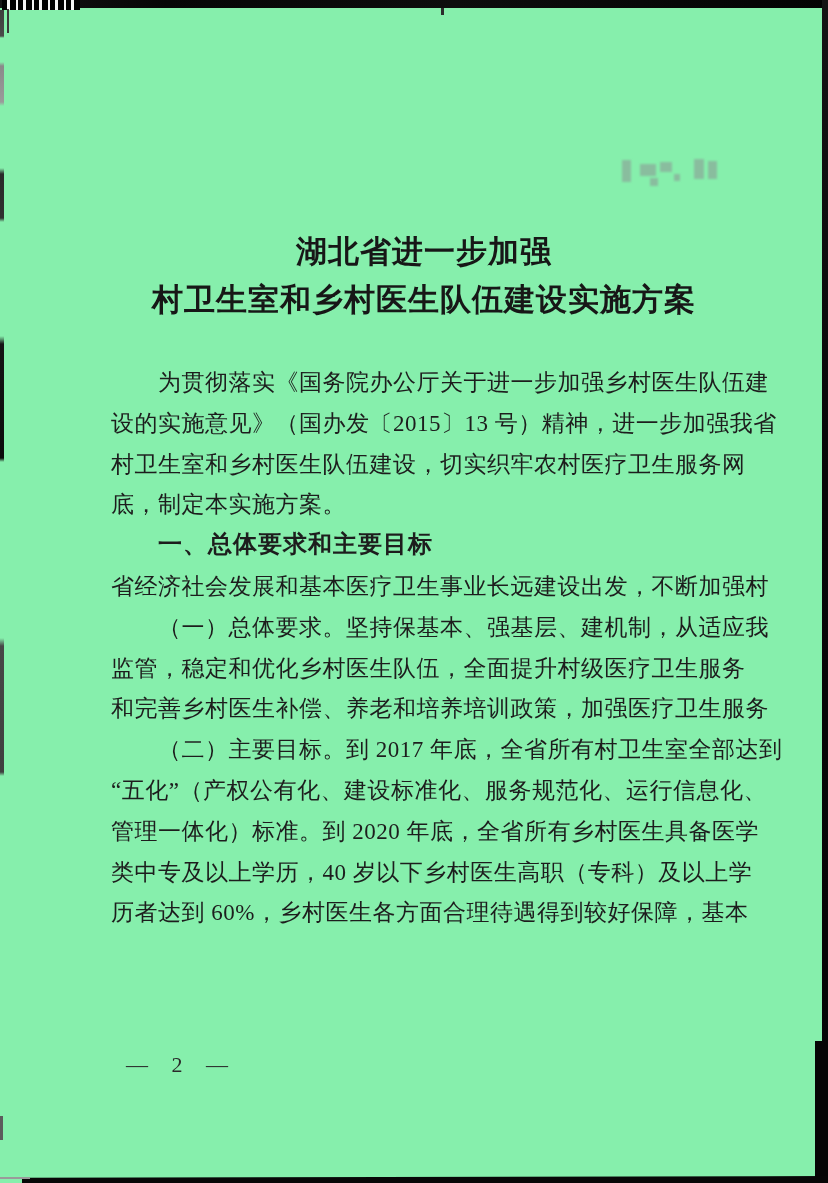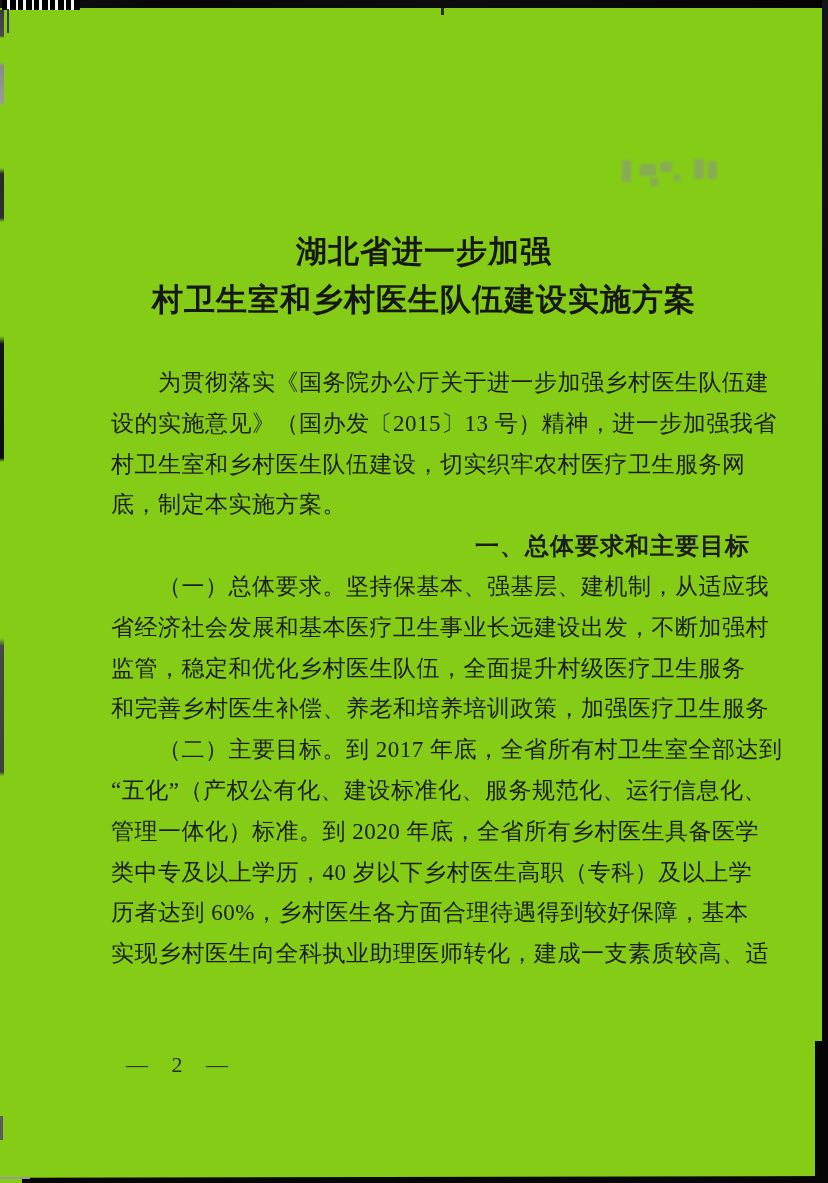--- a/index.html
+++ b/index.html
@@ -1,21 +1,21 @@
 <!DOCTYPE html>
 <html><head>
 <meta charset="utf-8">
 <style>
   html, body { margin: 0; padding: 0; background: #888; }
   .page {
     position: relative;
     width: 828px;
     height: 1183px;
     margin: 0 auto;
-    background: #84cc16;
+    background: #86efac;
     overflow: hidden;
     font-family: "Liberation Serif", serif;
   }
 
   
   .edge-top {
     position: absolute; top: 0; left: 0; width: 828px; height: 8px;
     background: linear-gradient(90deg, #151515 0%, #060606 20%, #0d0d0d 55%, #030303 100%);
   }
   .edge-top-barcode {
@@ -87,22 +87,22 @@
     color: #1d1d1d;
   }
   .line {
     height: 40.8px; line-height: 40.8px;
     font-size: 23px; letter-spacing: 0.5px;
     white-space: nowrap;
     margin-left: 6px;
   }
   .line.indent { text-indent: 47px; }
   .line.heading {
-    font-family: Liberation Sans, sans-serif;
-    font-weight: bold; font-size: 24px; letter-spacing: 1px; text-align: right;
+    font-family: Liberation Mono, monospace;
+    font-weight: bold; font-size: 24px; letter-spacing: 1px;
   }
 
   .footer {
     position: absolute; left: 126px; top: 1052px;
     font-size: 22px; color: #2a2a2a; letter-spacing: 9px;
   }
 </style>
 </head>
 <body>
 
@@ -131,27 +131,26 @@
 
   <h1 class="doc-title t1">湖北省进一步加强</h1>
   <h1 class="doc-title t2">村卫生室和乡村医生队伍建设实施方案</h1>
 
   <div class="content" id="content">
       <div class="line body indent">为贯彻落实《国务院办公厅关于进一步加强乡村医生队伍建</div>
       <div class="line body">设的实施意见》（国办发〔2015〕13 号）精神，进一步加强我省</div>
       <div class="line body">村卫生室和乡村医生队伍建设，切实织牢农村医疗卫生服务网</div>
       <div class="line body">底，制定本实施方案。</div>
       <div class="line heading indent">一、总体要求和主要目标</div>
+      <div class="line body">省经济社会发展和基本医疗卫生事业长远建设出发，不断加强村</div>
       <div class="line body indent">（一）总体要求。坚持保基本、强基层、建机制，从适应我</div>
-      <div class="line body">省经济社会发展和基本医疗卫生事业长远建设出发，不断加强村</div>
       <div class="line body">监管，稳定和优化乡村医生队伍，全面提升村级医疗卫生服务</div>
       <div class="line body">和完善乡村医生补偿、养老和培养培训政策，加强医疗卫生服务</div>
       <div class="line body indent">（二）主要目标。到 2017 年底，全省所有村卫生室全部达到</div>
       <div class="line body">“五化”（产权公有化、建设标准化、服务规范化、运行信息化、</div>
       <div class="line body">管理一体化）标准。到 2020 年底，全省所有乡村医生具备医学</div>
       <div class="line body">类中专及以上学历，40 岁以下乡村医生高职（专科）及以上学</div>
       <div class="line body">历者达到 60%，乡村医生各方面合理待遇得到较好保障，基本</div>
-      <div class="line body">实现乡村医生向全科执业助理医师转化，建成一支素质较高、适</div>
     </div>
 
   <div class="footer">— 2 —</div>
 
 </div>
 
 </body></html>

